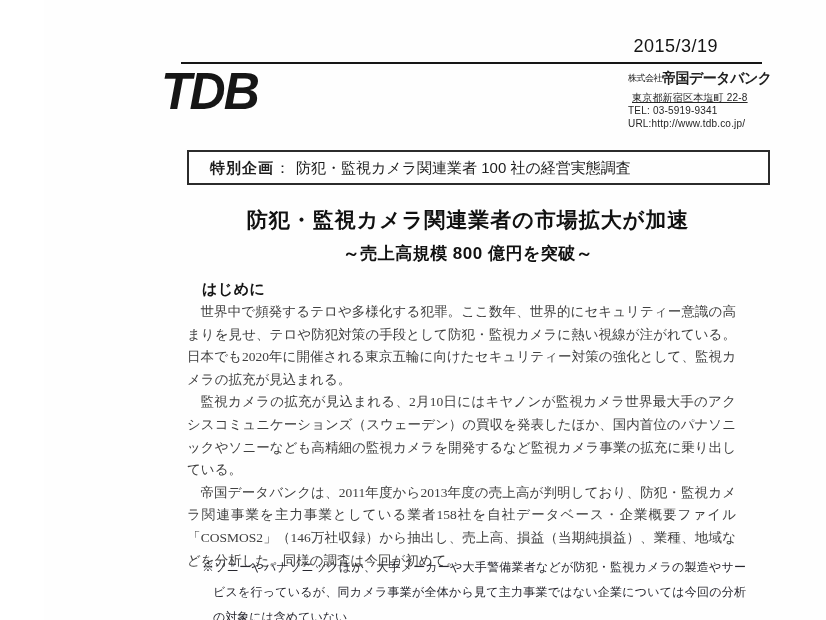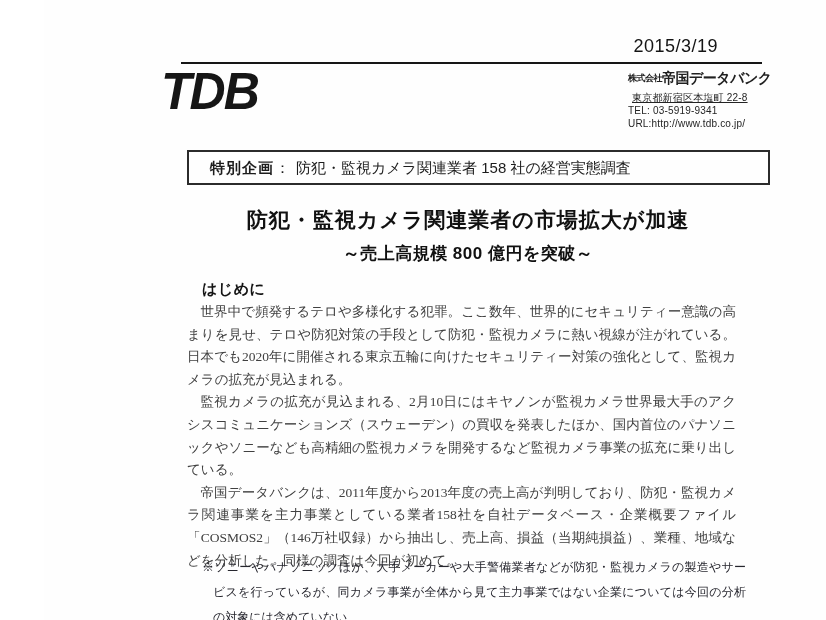--- a/index.html
+++ b/index.html
@@ -31,21 +31,21 @@
     font-size: 50px; font-weight: 700; font-style: italic;
     letter-spacing: -2px; color: #161616;
     transform: scaleY(1.02);
   }
   .company {
     position: absolute; top: 69px; left: 584px; width: 140px;
     color: #202020;
   }
   .company-name { white-space: nowrap; margin-bottom: 3px; }
   .company-prefix {
-    font-size: 9px; font-weight: 700; vertical-align: 2px; letter-spacing: -0.5px;
+    font-size: 9px; font-weight: 400; vertical-align: 2px; letter-spacing: -0.5px;
   }
   .company-logo-text {
     font-size: 14px; font-weight: 700; letter-spacing: -0.5px;
     transform: scaleY(1.05); display: inline-block;
   }
   .company-line {
     font-size: 10px; line-height: 13px; white-space: nowrap;
     letter-spacing: 0.2px; color: #242424;
   }
   .company-line.addr { padding-left: 4px; text-decoration: underline; }
@@ -101,21 +101,21 @@
   <div class="company">
     <div class="company-name">
       <span class="company-prefix">株式会社</span><span class="company-logo-text">帝国データバンク</span>
     </div>
     <div class="company-line addr">東京都新宿区本塩町 22-8</div>
     <div class="company-line">TEL: 03-5919-9341</div>
     <div class="company-line">URL:http://www.tdb.co.jp/</div>
   </div>
 
   <div class="banner">
-    <span class="banner-label">特別企画</span><span class="banner-sep">：</span><span class="banner-text">防犯・監視カメラ関連業者 158 社の経営実態調査</span>
+    <span class="banner-label">特別企画</span><span class="banner-sep">：</span><span class="banner-text">防犯・監視カメラ関連業者 100 社の経営実態調査</span>
   </div>
 
   <div class="title-wrap doc-title">防犯・監視カメラ関連業者の市場拡大が加速</div>
   <div class="title-wrap doc-subtitle">～売上高規模 800 億円を突破～</div>
 
   <div class="section-heading">はじめに</div>
 
   <div class="body-text">
     <p>世界中で頻発するテロや多様化する犯罪。ここ数年、世界的にセキュリティー意識の高まりを見せ、テロや防犯対策の手段として防犯・監視カメラに熱い視線が注がれている。日本でも2020年に開催される東京五輪に向けたセキュリティー対策の強化として、監視カメラの拡充が見込まれる。</p>
     <p>監視カメラの拡充が見込まれる、2月10日にはキヤノンが監視カメラ世界最大手のアクシスコミュニケーションズ（スウェーデン）の買収を発表したほか、国内首位のパナソニックやソニーなども高精細の監視カメラを開発するなど監視カメラ事業の拡充に乗り出している。</p>

